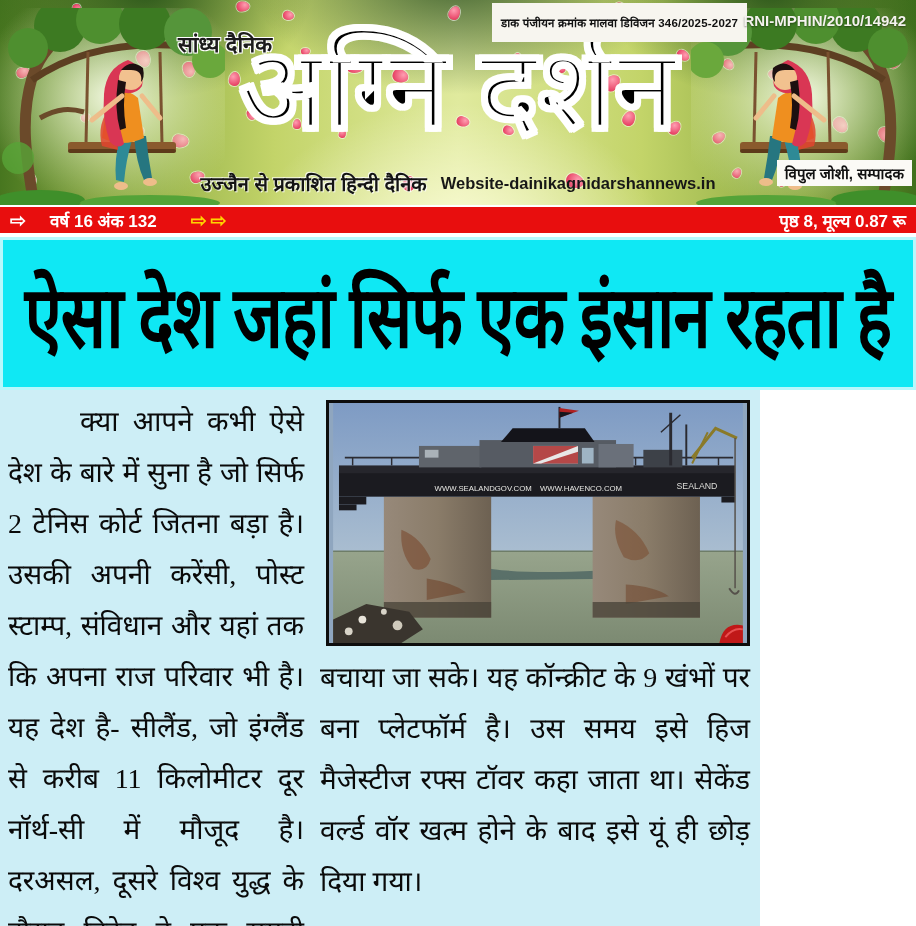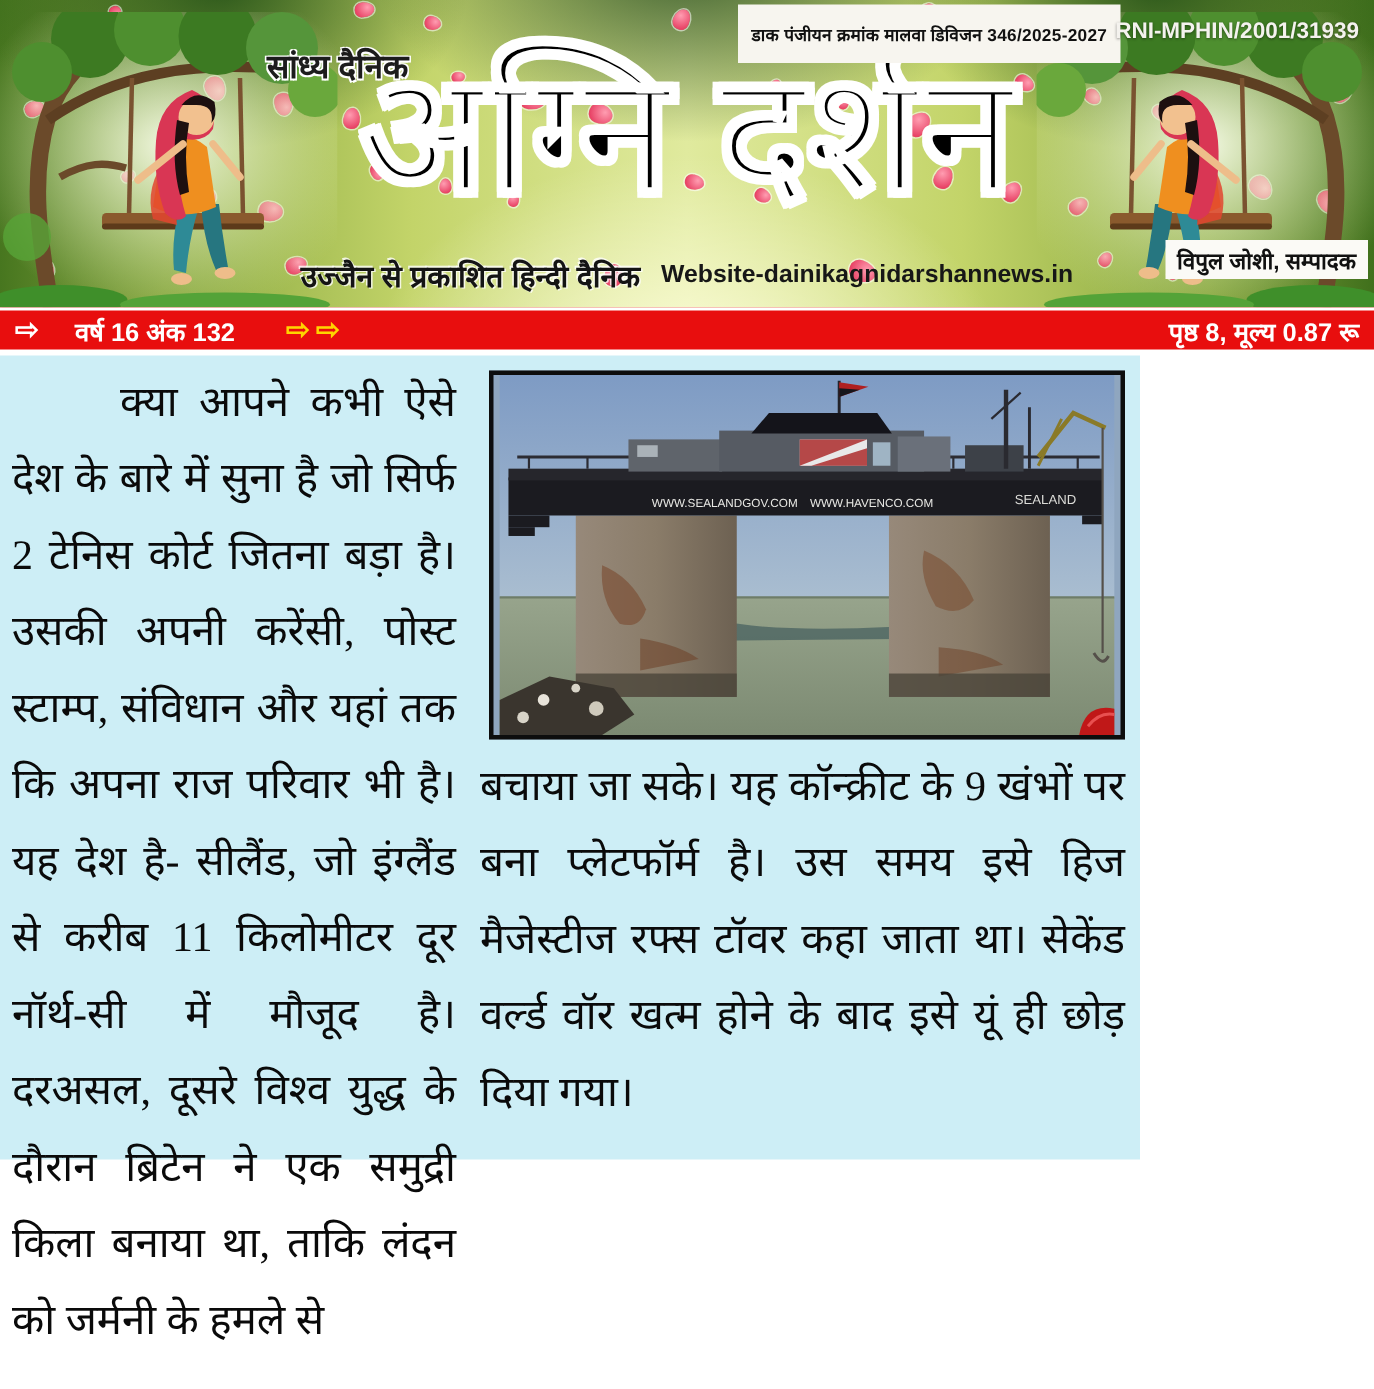--- a/index.html
+++ b/index.html
@@ -216,39 +216,42 @@
       <circle cx="131" cy="70" r="12" fill="#f2c18f"></circle>
       <path d="M121,62 q10,-12 22,-2 q2,10 -2,14 q2,-12 -10,-12 q-8,0 -10,0 z" fill="#1d1010"></path>
       <path d="M118,72 q-4,28 2,50 l6,-2 q-4,-24 0,-46 z" fill="#1d1010"></path>
       <path d="M122,88 L92,112" stroke="#eebd8a" stroke-width="5" stroke-linecap="round"></path>
       <path d="M142,88 L160,110" stroke="#eebd8a" stroke-width="5" stroke-linecap="round"></path>
       <ellipse cx="40" cy="192" rx="45" ry="10" fill="#3f8f2a"></ellipse>
       <ellipse cx="150" cy="195" rx="70" ry="8" fill="#54a338"></ellipse>
     </svg>
 
     <div class="postal-box" data-name="postal-registration-label">डाक पंजीयन क्रमांक मालवा डिविजन 346/2025-2027</div>
-    <div class="rni" data-name="rni-number-label">RNI-MPHIN/2001/31939</div>
+    <div class="rni" data-name="rni-number-label">RNI-MPHIN/2010/14942</div>
     <div class="edition-type" data-name="edition-type-label">सांध्य दैनिक</div>
     <div class="paper-title" data-name="newspaper-title">अग्नि दर्शन</div>
     <div class="masthead-bottom" data-name="masthead-bottom-row">
       <span class="published-from" data-name="published-from-label">उज्जैन से प्रकाशित हिन्दी दैनिक</span>
       <span class="website" data-name="website-label">Website-dainikagnidarshannews.in</span>
     </div>
     <div class="editor-box" data-name="editor-name-label">विपुल जोशी, सम्पादक</div>
   </div>
 
   <div class="date-bar" data-name="date-bar">
     <span class="arrow white" data-name="right-arrow-icon">⇨</span>
     <span class="issue-no" data-name="issue-number-label">वर्ष 16 अंक 132</span>
     <span class="double-arrows arrow yellow" data-name="double-right-arrow-icon">⇨⇨</span>
     <span class="page-price" data-name="page-price-label">पृष्ठ 8, मूल्य 0.87 रू</span>
   </div>
 
   <div class="gap-strip" data-name="separator"></div>
 
+  <div class="headline-band" data-name="headline-band">
+    <div class="headline-text" data-name="main-headline">ऐसा देश जहां सिर्फ एक इंसान रहता है</div>
+  </div>
 
   <div class="body-area" data-name="article-body">
     <div class="article-col col-left" data-name="article-column-left">
       <div class="para" data-name="article-text-left">क्या आपने कभी ऐसे देश के बारे में सुना है जो सिर्फ 2 टेनिस कोर्ट जितना बड़ा है। उसकी अपनी करेंसी, पोस्ट स्टाम्प, संविधान और यहां तक कि अपना राज परिवार भी है। यह देश है- सीलैंड, जो इंग्लैंड से करीब 11 किलोमीटर दूर नॉर्थ-सी में मौजूद है। दरअसल, दूसरे विश्व युद्ध के दौरान ब्रिटेन ने एक समुद्री किला बनाया था, ताकि लंदन को जर्मनी के हमले से</div>
     </div>
     <div class="col-right" data-name="article-column-right">
       <div class="photo-frame" data-name="sealand-photo">
         <svg viewBox="0 0 420 246" width="418" height="240" data-name="sealand-photo-illustration">
           <defs>
             <linearGradient id="sky" x1="0" y1="0" x2="0" y2="1">

